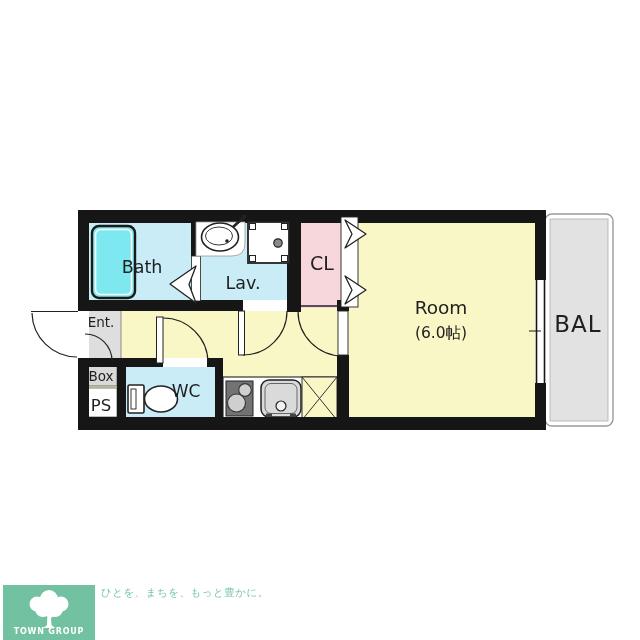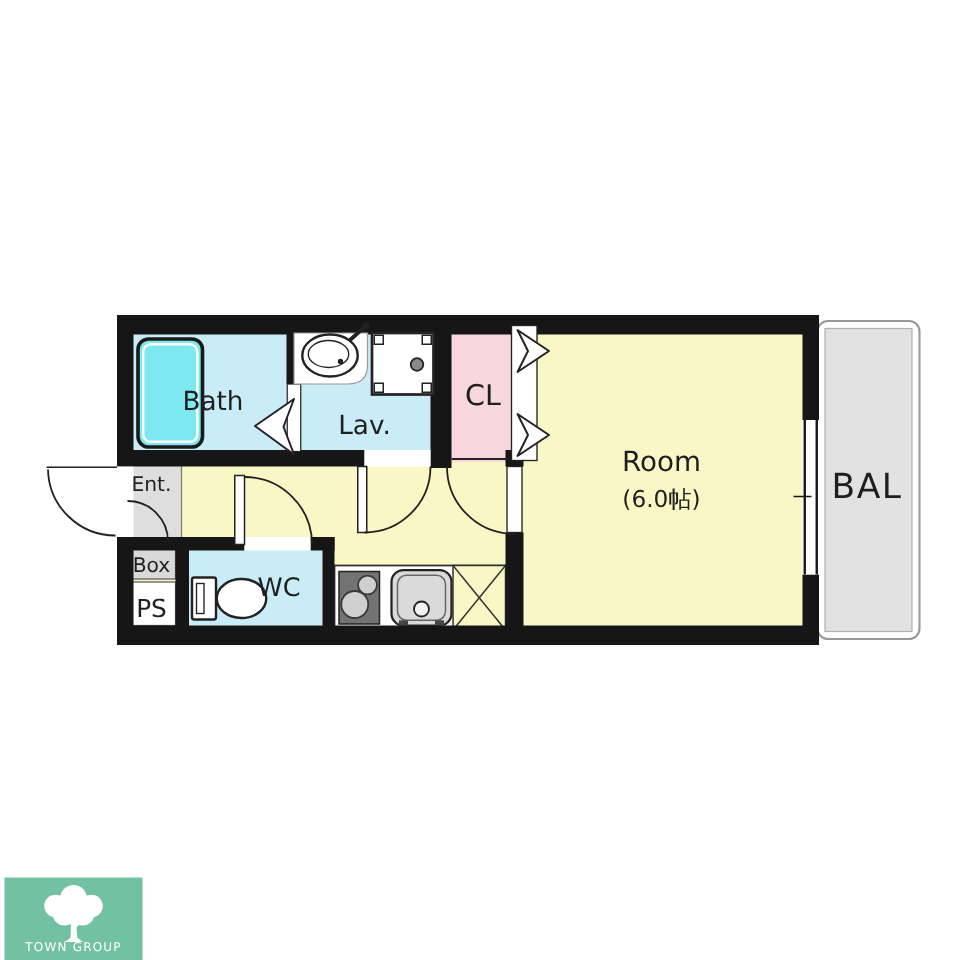--- a/index.html
+++ b/index.html
@@ -10,21 +10,21 @@
   #plan-svg{position:absolute;left:0;top:0;}
   .room-label{fill:#1f1f1f;}
   
   #logo{position:absolute;left:0;top:583px;width:400px;height:57px;}
   #logo-square{
     position:absolute;left:3px;top:2px;width:92px;height:55px;
     background:#72c1a1;display:flex;flex-direction:column;align-items:center;justify-content:flex-end;
   }
   #logo-square svg{position:absolute;left:50%;top:2px;transform:translateX(-50%);}
   #logo-square .en{
-    position:relative;color:#ffffff;font-size:8px;font-weight:normal;
+    position:relative;color:#ffffff;font-size:8px;font-weight:bold;
     letter-spacing:0.8px;margin-bottom:4px;white-space:nowrap;
   }
   #logo-tagline{
     position:absolute;left:101px;top:3px;font-size:10.5px;color:#76c5a9;
     letter-spacing:0.5px;white-space:nowrap;
   }
   #logo-brand{
     position:absolute;left:99px;top:17px;font-size:23px;font-weight:bold;color:#4fb596;
     letter-spacing:0.5px;white-space:nowrap;
   }
@@ -187,15 +187,16 @@
           <circle cx="44" cy="17" r="7.5"></circle>
           <circle cx="26" cy="22" r="8"></circle>
           <circle cx="38" cy="22" r="8"></circle>
           <path d="M30.5,24 h3 l1,14 q2,2 4,3 h-13 q3,-1 4.5,-3 z"></path>
           <path d="M31,30 L24,25 l1.5,-1.5 L32,28 z"></path>
           <path d="M33,32 L40,26 l-1.5,-1.5 L32,29 z"></path>
         </g>
       </svg>
       <span class="en">TOWN GROUP</span>
     </div>
+    <div id="logo-tagline">ひとを、まちを、もっと豊かに。</div>
   </div>
 
 </div>
 
 </body></html>

